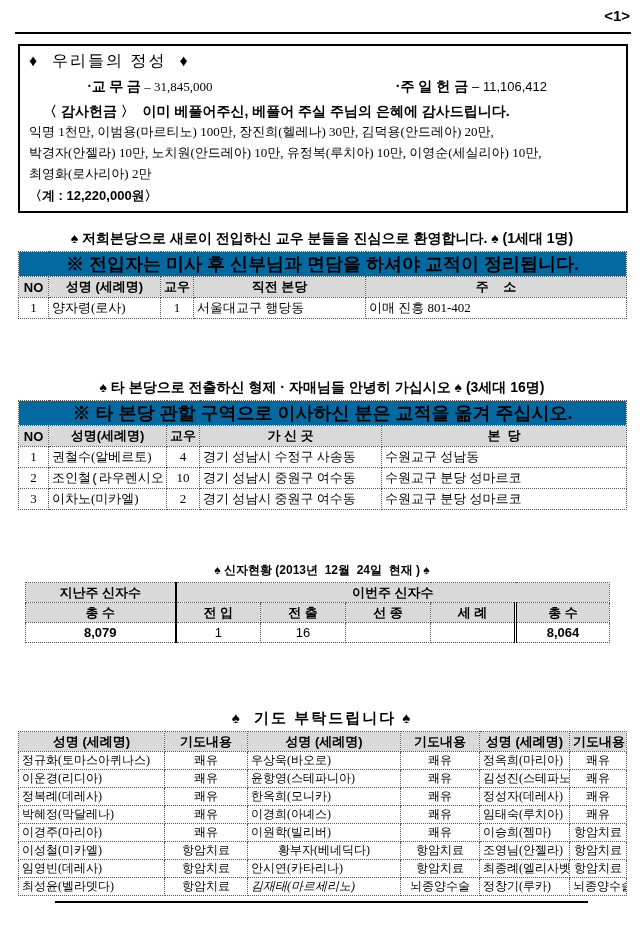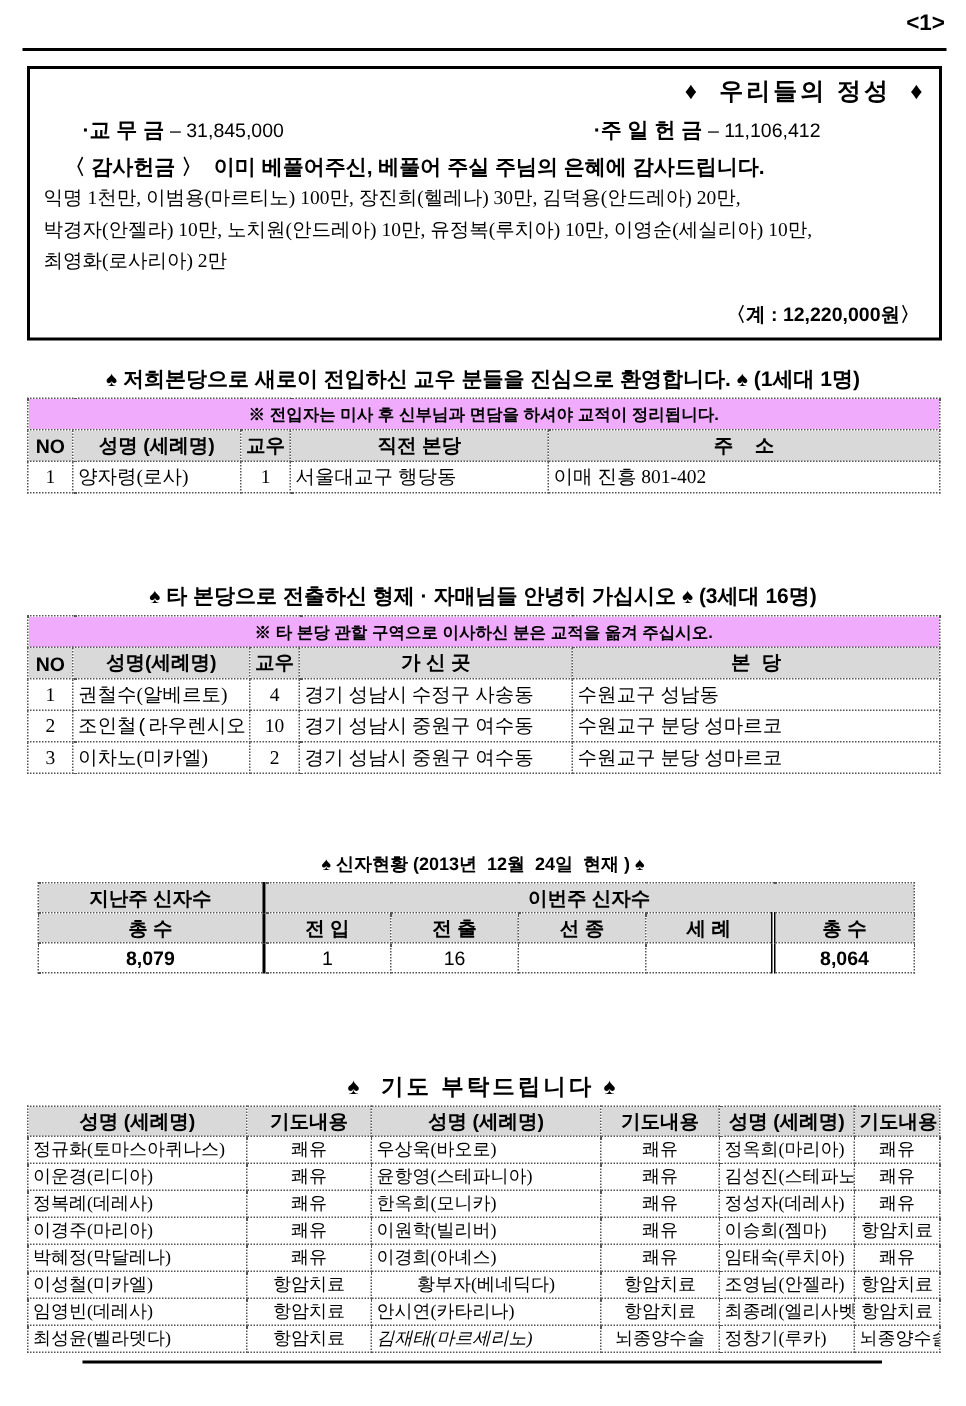--- a/index.html
+++ b/index.html
@@ -9,43 +9,43 @@
   }
   
   .header { position:relative; padding-top:4px; height:26px; }
   .doc-title { font-size:19px; font-weight:bold; letter-spacing:4px; }
   .doc-date { font-size:13px; margin-left:22px; white-space:pre; }
   .page-num { position:absolute; right:14px; top:7px; font-size:15px; font-weight:bold; }
   .header-rule { border-top:2px solid #000; margin:2px 13px 0 15px; }
 
   
   .offering-box { margin:10px 16px 0 18px; border:2px solid #000; padding:5px 9px 6px; }
-  .offering-title { text-align:right; font-weight:bold; font-size:16px; letter-spacing:2px; white-space:pre; }
+  .offering-title { text-align:left; font-weight:normal; font-size:16px; letter-spacing:2px; white-space:pre; }
   .money-row { display:flex; margin-top:6px; font-size:13px; }
   .money-item b { font-size:14px; white-space:pre; }
   .money-item .val { white-space:pre; }
-  .money-item.first { margin-left:26px; }
+  .money-item.first { margin-left:58px;font-family:Liberation Serif, serif; }
   .money-item.second { margin-left:auto; margin-right:70px; }
   .thanks-title { font-weight:bold; font-size:14px; margin-top:7px; padding-left:14px; white-space:pre; }
   .donor-line { font-family:"Liberation Serif", serif; font-size:13px; line-height:21px; white-space:pre; }
-  .total-line { text-align:right; font-weight:bold; font-size:13px; margin-top:17px; padding-right:4px; white-space:pre; }
+  .total-line { text-align:left; font-weight:bold; font-size:13px; margin-top:3px; padding-right:4px; white-space:pre; }
 
   
   .section-title { text-align:center; font-weight:bold; font-size:14px; white-space:pre; }
   .st-in   { margin-top:17px; }
   .st-out  { margin-top:60px; }
   .st-cen  { margin-top:52px; font-size:12px; }
   .st-pray { margin-top:66px; font-size:15px; letter-spacing:2px; }
 
   
   table { border-collapse:collapse; table-layout:fixed; }
   td, th { border:1px dotted #555; overflow:hidden; white-space:pre; padding:0 3px; }
   th { background:#d9d9d9; font-weight:bold; text-align:center; font-size:13px; }
   td { font-family:"Liberation Serif", serif; font-size:13px; }
-  .notice-cell { font-weight:bold; text-align:center; background:#f0abfc; font-size:11px;
+  .notice-cell { font-weight:bold; text-align:center; background:#0369a1; font-size:18px;
                  font-family:"Liberation Sans", sans-serif; }
 
   .move-table { margin:3px 17px 0 18px; width:609px; }
   .move-table td, .move-table th { height:20px; }
 
   .census-table { margin:3px 0 0 25px; width:585px; }
   .census-table td, .census-table th { height:19px; text-align:center; }
   .census-table td { font-family:"Liberation Sans", sans-serif; }
   .thick-right { border-right:2px solid #000 !important; }
   .dbl-left { border-left:3px double #000 !important; }
@@ -229,34 +229,34 @@
       </tr>
       <tr>
         <td style="text-align: left;">정복례(데레사)</td>
         <td style="text-align: center;">쾌유</td>
         <td style="text-align: left;">한옥희(모니카)</td>
         <td style="text-align: center;">쾌유</td>
         <td style="text-align: left;">정성자(데레사)</td>
         <td style="text-align: center;">쾌유</td>
       </tr>
       <tr>
+        <td style="text-align: left;">박혜정(막달레나)</td>
+        <td style="text-align: center;">쾌유</td>
+        <td style="text-align: left;">이경희(아녜스)</td>
+        <td style="text-align: center;">쾌유</td>
+        <td style="text-align: left;">임태숙(루치아)</td>
+        <td style="text-align: center;">쾌유</td>
+      </tr>
+      <tr>
         <td style="text-align: left;">이경주(마리아)</td>
         <td style="text-align: center;">쾌유</td>
         <td style="text-align: left;">이원학(빌리버)</td>
         <td style="text-align: center;">쾌유</td>
         <td style="text-align: left;">이승희(젬마)</td>
         <td style="text-align: center;">항암치료</td>
-      </tr>
-      <tr>
-        <td style="text-align: left;">박혜정(막달레나)</td>
-        <td style="text-align: center;">쾌유</td>
-        <td style="text-align: left;">이경희(아녜스)</td>
-        <td style="text-align: center;">쾌유</td>
-        <td style="text-align: left;">임태숙(루치아)</td>
-        <td style="text-align: center;">쾌유</td>
       </tr>
       <tr>
         <td style="text-align: left;">이성철(미카엘)</td>
         <td style="text-align: center;">항암치료</td>
         <td style="text-align: center;">황부자(베네딕다)</td>
         <td style="text-align: center;">항암치료</td>
         <td style="text-align: left;">조영님(안젤라)</td>
         <td style="text-align: center;">항암치료</td>
       </tr>
       <tr>

